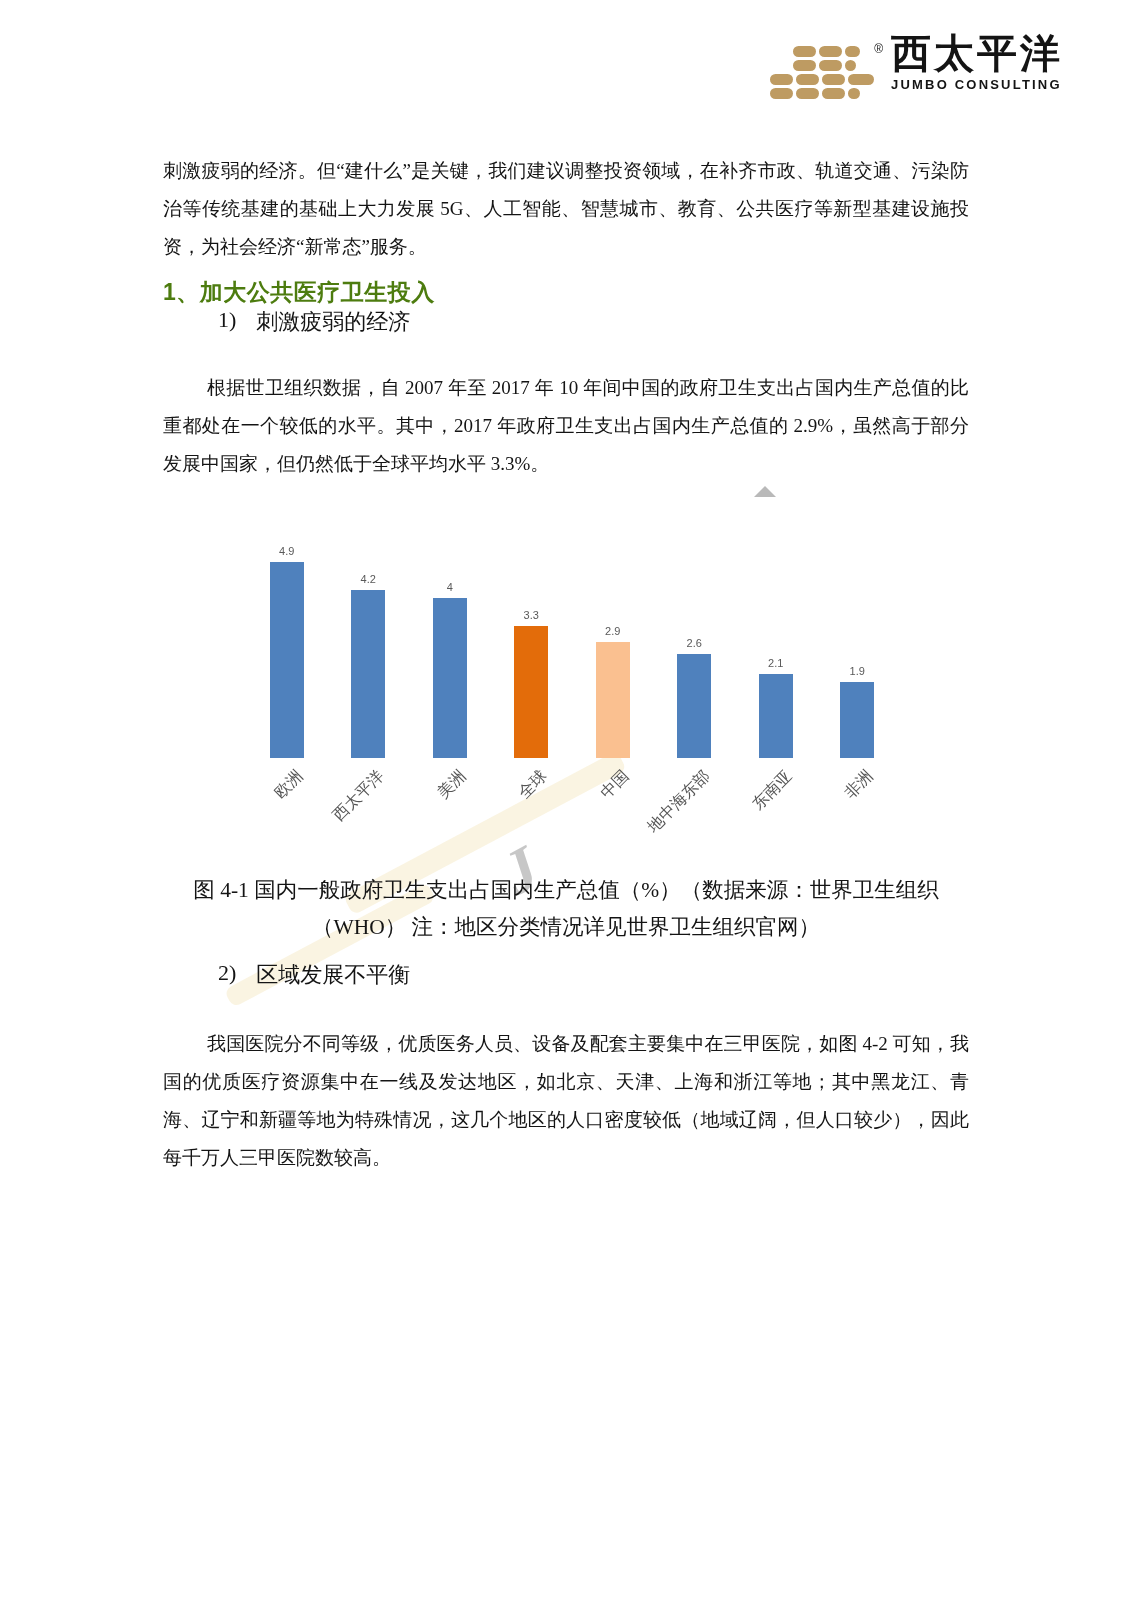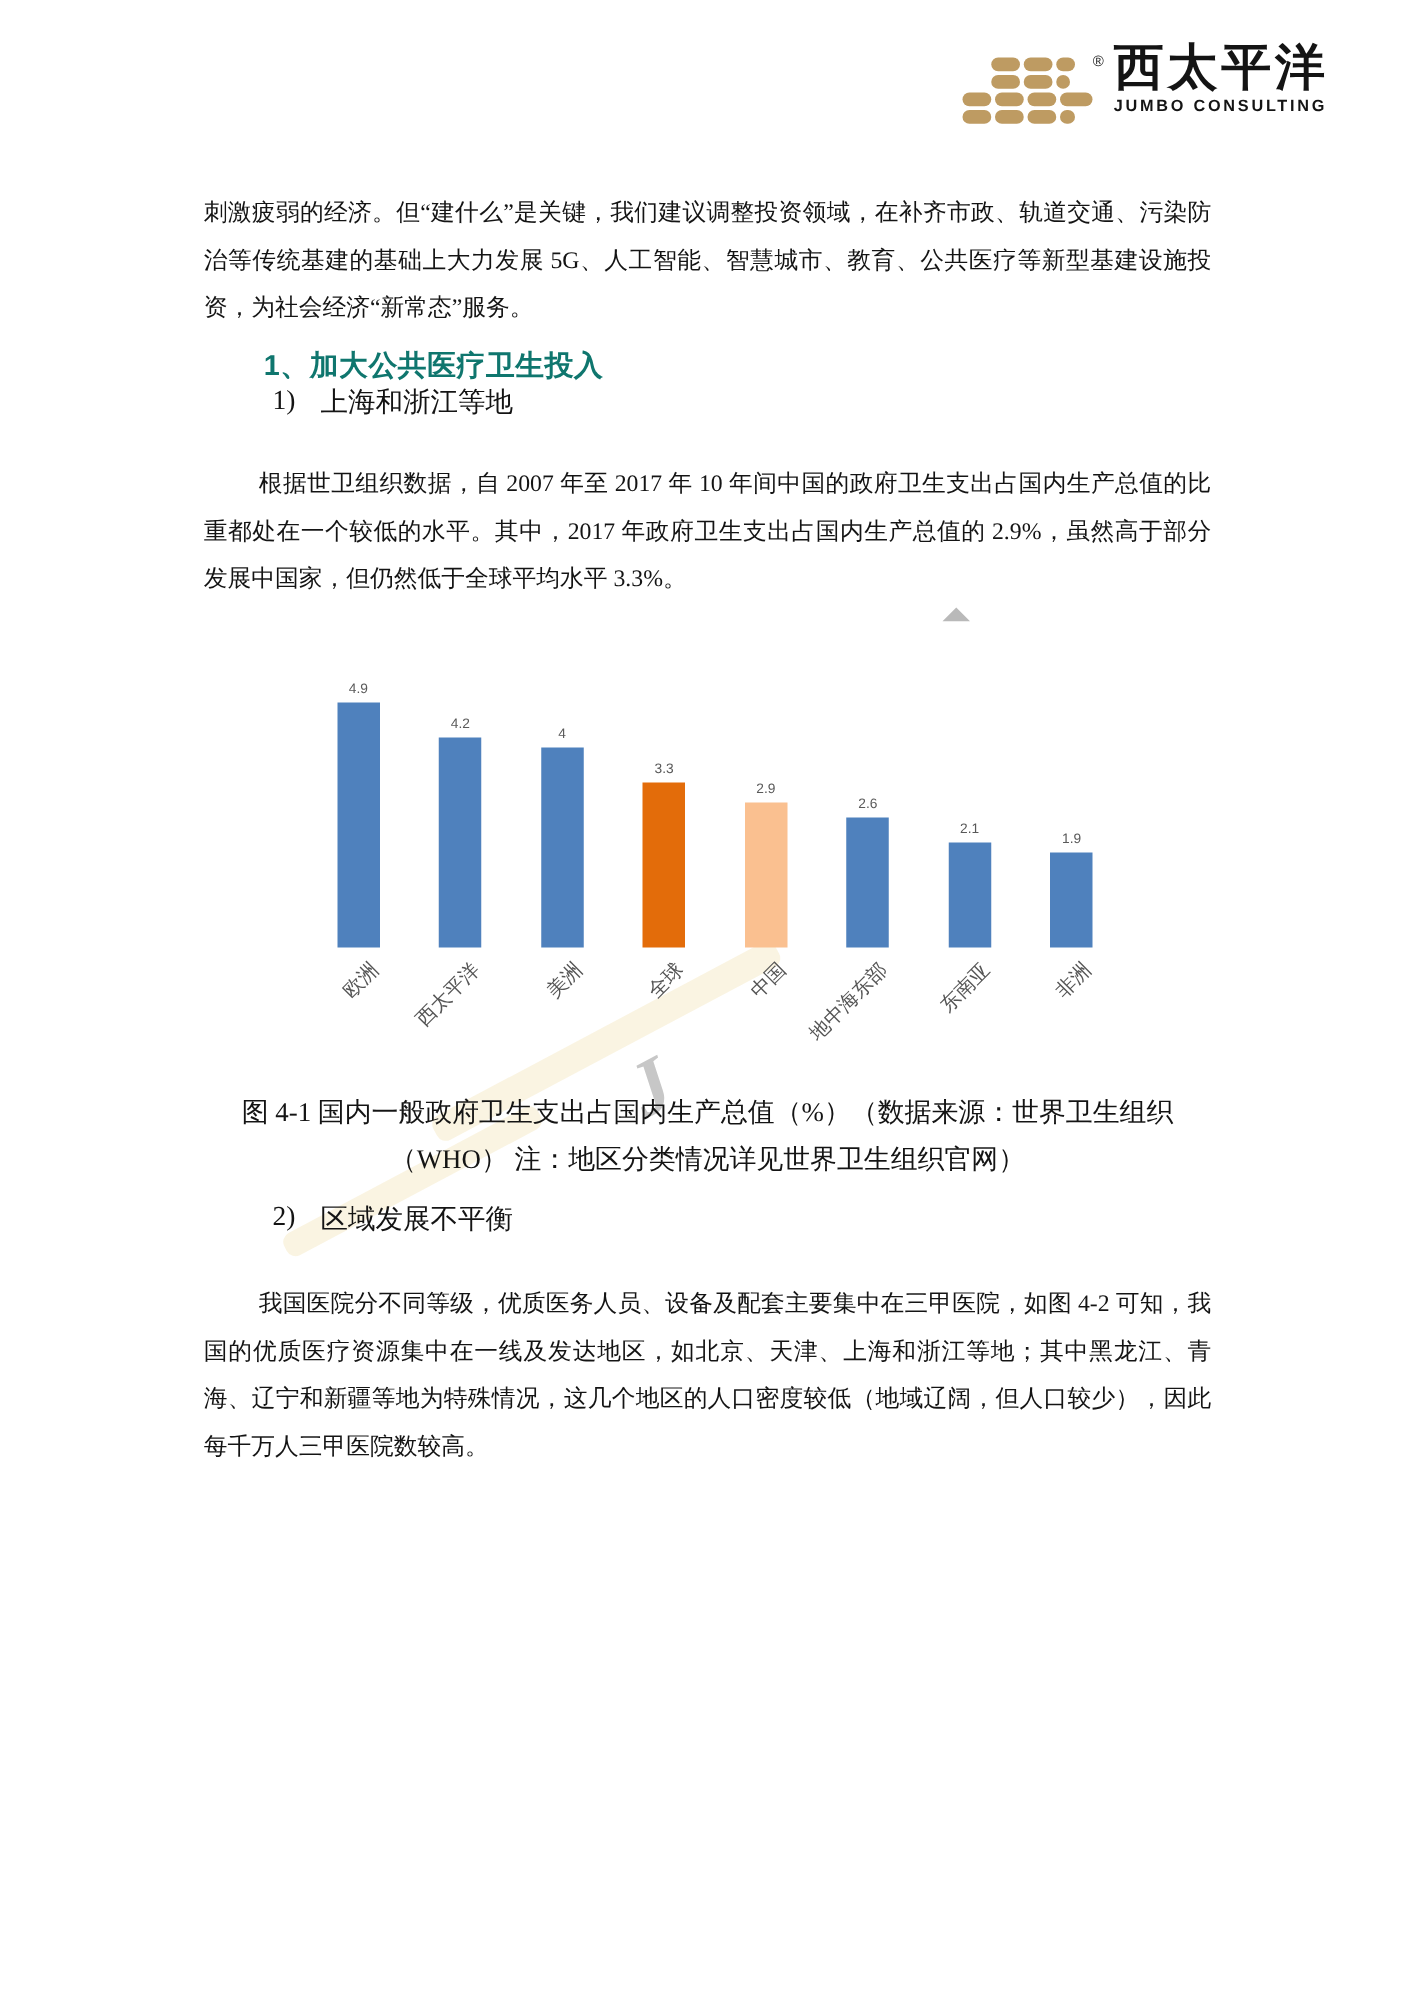--- a/index.html
+++ b/index.html
@@ -18,21 +18,21 @@
   .logo-text { display:flex; flex-direction:column; align-items:flex-start; }
   .brand-cn { font-size:40px; font-weight:700; letter-spacing:3px; line-height:44px; color:#141414; }
   .brand-en { font-size:13px; font-weight:700; letter-spacing:2.2px; color:#141414;
               font-family:"Liberation Sans","DejaVu Sans",sans-serif; margin-top:1px; }
 
   
   .textblock { position:absolute; left:163px; width:806px; font-size:19px; line-height:38px;
                text-align:justify; color:#141414; }
   .indent2 { text-indent:44px; }
   .section-heading { position:absolute; left:163px; font-size:23px; font-weight:700;
-               font-family:"Liberation Sans","DejaVu Sans",sans-serif; color:#0f766e; letter-spacing:0.5px;margin-left:48px; }
+               font-family:"Liberation Sans","DejaVu Sans",sans-serif; color:#4d7c0f; letter-spacing:0.5px; }
   .subitem { position:absolute; left:218px; font-size:22px; color:#141414; display:flex; gap:20px; }
 
   
   .chart { position:absolute; left:246px; top:500px; width:660px; height:360px; }
   .plot { display:flex; align-items:flex-end; height:258px; }
   .bar-group { position:relative; width:81.5px; height:258px; display:flex; flex-direction:column;
                align-items:center; justify-content:flex-end; }
   .bar-value { font-family:"Liberation Sans","DejaVu Sans",sans-serif; font-size:11px; color:#555;
                margin-bottom:5px; }
   .bar { width:34px; }
@@ -94,21 +94,21 @@
       <div class="brand-en">JUMBO CONSULTING</div>
     </div>
   </header>
 
   <p class="textblock" style="top:133px;">刺激疲弱的经济。但“建什么”是关键，我们建议调整投资领域，在补齐市政、轨道交通、污染防治等传统基建的基础上大力发展 5G、人工智能、智慧城市、教育、公共医疗等新型基建设施投资，为社会经济“新常态”服务。</p>
 
   <h2 class="section-heading" style="top:258px;">1、加大公共医疗卫生投入</h2>
 
   <div class="subitem" style="top:307px;">
     <span>1)</span>
-    <span>上海和浙江等地</span>
+    <span>刺激疲弱的经济</span>
   </div>
 
   <p class="textblock indent2" style="top:350px;">根据世卫组织数据，自 2007 年至 2017 年 10 年间中国的政府卫生支出占国内生产总值的比重都处在一个较低的水平。其中，2017 年政府卫生支出占国内生产总值的 2.9%，虽然高于部分发展中国家，但仍然低于全球平均水平 3.3%。</p>
 
   <div class="chart">
     <div class="plot">
         <div class="bar-group">
           <div class="bar-value" style="color: rgb(89, 89, 89);">4.9</div>
           <div class="bar" style="height: 196px; background: rgb(79, 129, 189);"></div>
           <div class="bar-cat">欧洲</div>

